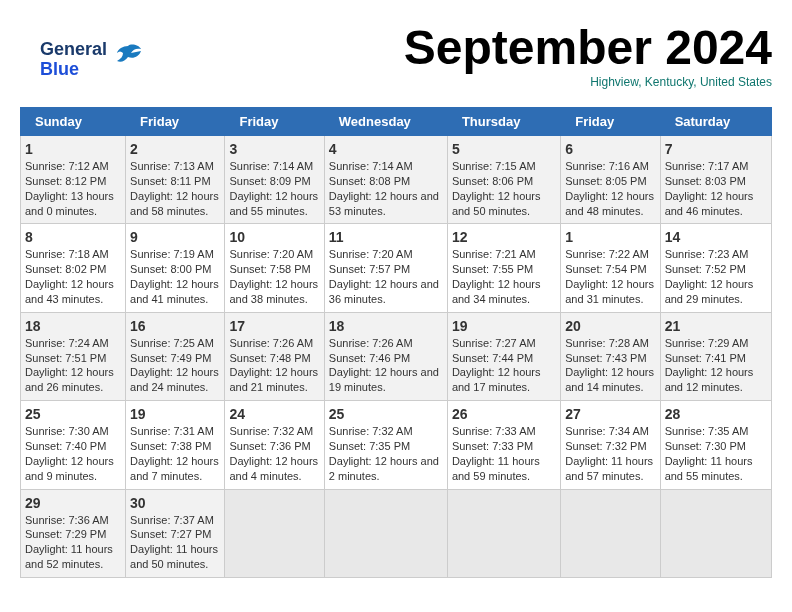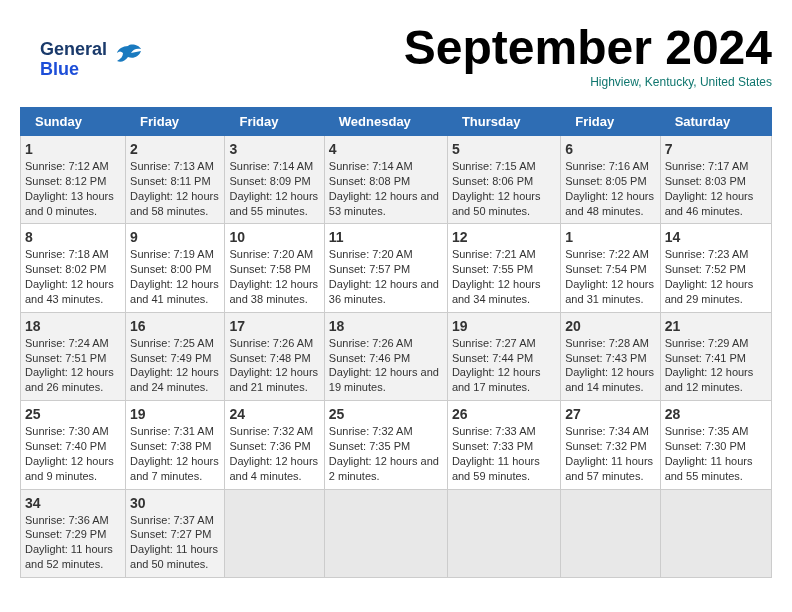--- a/index.html
+++ b/index.html
@@ -230,21 +230,21 @@
         <span class="day-number">27</span>
         <span class="day-info">Sunrise: 7:34 AM<br>Sunset: 7:32 PM<br>Daylight: 11 hours and 57 minutes.</span>
       </td>
           <td>
         <span class="day-number">28</span>
         <span class="day-info">Sunrise: 7:35 AM<br>Sunset: 7:30 PM<br>Daylight: 11 hours and 55 minutes.</span>
       </td>
         </tr>
         <tr>
           <td>
-        <span class="day-number">34</span>
+        <span class="day-number">29</span>
         <span class="day-info">Sunrise: 7:36 AM<br>Sunset: 7:29 PM<br>Daylight: 11 hours and 52 minutes.</span>
       </td>
           <td>
         <span class="day-number">30</span>
         <span class="day-info">Sunrise: 7:37 AM<br>Sunset: 7:27 PM<br>Daylight: 11 hours and 50 minutes.</span>
       </td>
           <td class="empty-cell"></td>
           <td class="empty-cell"></td>
           <td class="empty-cell"></td>
           <td class="empty-cell"></td>

